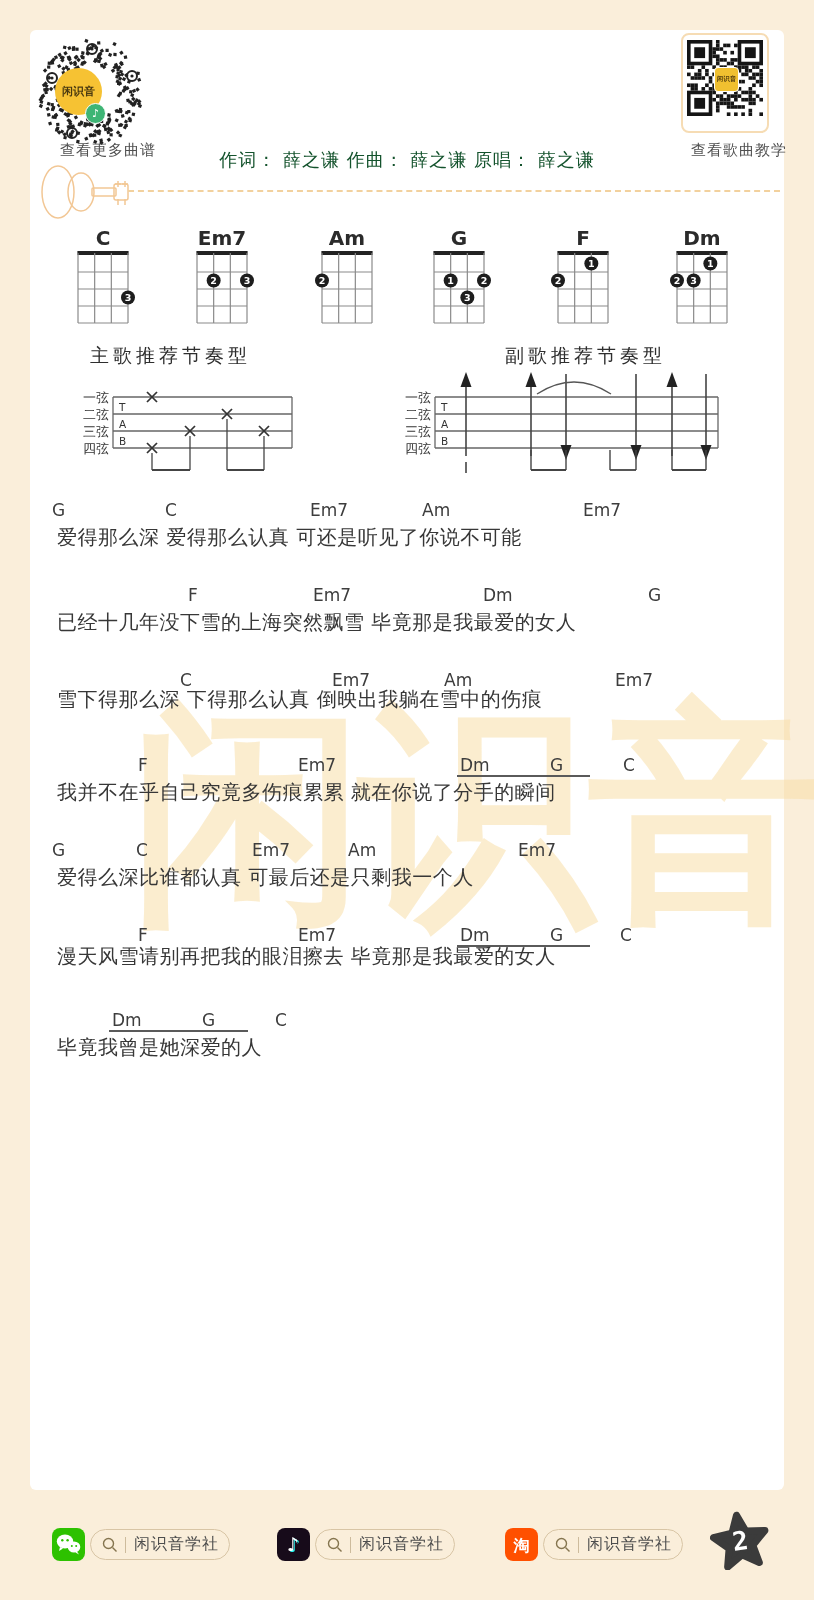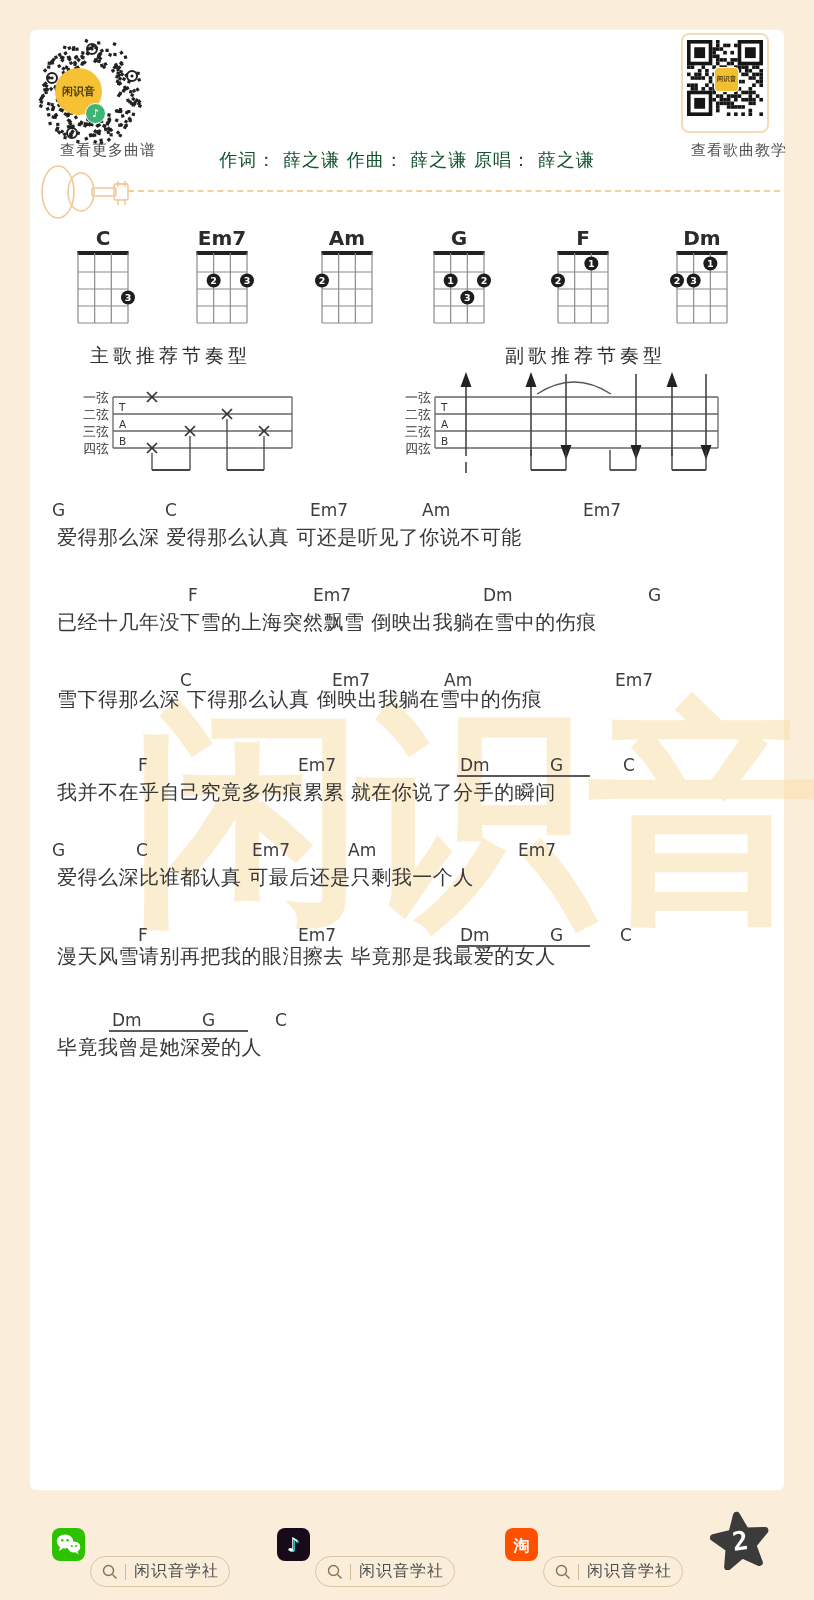--- a/index.html
+++ b/index.html
@@ -16,21 +16,21 @@
   .keyline{position:absolute;left:0;top:113px;width:100%;text-align:center;font-size:17px;color:#4a4a4a;}
   .keyline sup{font-size:11px;}
   .credits{position:absolute;left:0;top:138px;width:100%;text-align:center;font-size:18px;color:#14532d;letter-spacing:1px;margin-top:10px;}
   .dash{position:absolute;left:128px;top:190px;width:652px;border-top:2px dashed #f2d19e;}
   .diagram{position:absolute;top:226px;width:64px;text-align:center;}
   .dlabel{font-size:20px;font-weight:bold;color:#2b2b2b;height:24px;line-height:24px;}
   .rtitle{position:absolute;top:343px;font-size:19px;color:#2e2e2e;letter-spacing:4px;text-align:center;}
   .chord{position:absolute;font-size:17px;color:#3d3d3d;white-space:nowrap;}
   .lyric{position:absolute;left:57px;font-size:20px;color:#373737;letter-spacing:0.5px;white-space:nowrap;text-align:center;}
   .uline{position:absolute;height:1.5px;background:#5a5a5a;}
-  .pill{position:absolute;height:31px;border:1.5px solid #d8c5a5;border-radius:17px;display:flex;align-items:center;box-sizing:border-box;background:transparent;margin-top:27px;}
+  .pill{position:absolute;height:31px;border:1.5px solid #d8c5a5;border-radius:17px;display:flex;align-items:center;box-sizing:border-box;background:transparent;}
   .pill .pdiv{width:1px;height:16px;background:#cdbb9c;margin:0 8px 0 6px;}
   .pill span{font-size:16px;color:#4d4d4d;letter-spacing:1px;}
   .ficon{position:absolute;width:33px;height:33px;}
   .star{position:absolute;left:710px;top:1510px;width:60px;height:60px;}
 </style>
 </head>
 <body>
 
 <div class="page">
   <div class="card"></div>
@@ -621,21 +621,21 @@
       <span class="chord" style="left: 52px; top: 500px;">G</span>
       <span class="chord" style="left: 165px; top: 500px;">C</span>
       <span class="chord" style="left: 310px; top: 500px;">Em7</span>
       <span class="chord" style="left: 422px; top: 500px;">Am</span>
       <span class="chord" style="left: 583px; top: 500px;">Em7</span>
       <div class="lyric" style="top: 524px;">爱得那么深 爱得那么认真 可还是听见了你说不可能</div>
       <span class="chord" style="left: 188px; top: 585px;">F</span>
       <span class="chord" style="left: 313px; top: 585px;">Em7</span>
       <span class="chord" style="left: 483px; top: 585px;">Dm</span>
       <span class="chord" style="left: 648px; top: 585px;">G</span>
-      <div class="lyric" style="top: 609px;">已经十几年没下雪的上海突然飘雪 倒映出我躺在雪中的伤痕</div>
+      <div class="lyric" style="top: 609px;">已经十几年没下雪的上海突然飘雪 毕竟那是我最爱的女人</div>
       <span class="chord" style="left: 180px; top: 670px;">C</span>
       <span class="chord" style="left: 332px; top: 670px;">Em7</span>
       <span class="chord" style="left: 444px; top: 670px;">Am</span>
       <span class="chord" style="left: 615px; top: 670px;">Em7</span>
       <div class="lyric" style="top: 686px;">雪下得那么深 下得那么认真 倒映出我躺在雪中的伤痕</div>
       <span class="chord" style="left: 138px; top: 755px;">F</span>
       <span class="chord" style="left: 298px; top: 755px;">Em7</span>
       <span class="chord" style="left: 460px; top: 755px;">Dm</span>
       <span class="chord" style="left: 550px; top: 755px;">G</span>
       <span class="chord" style="left: 623px; top: 755px;">C</span>

